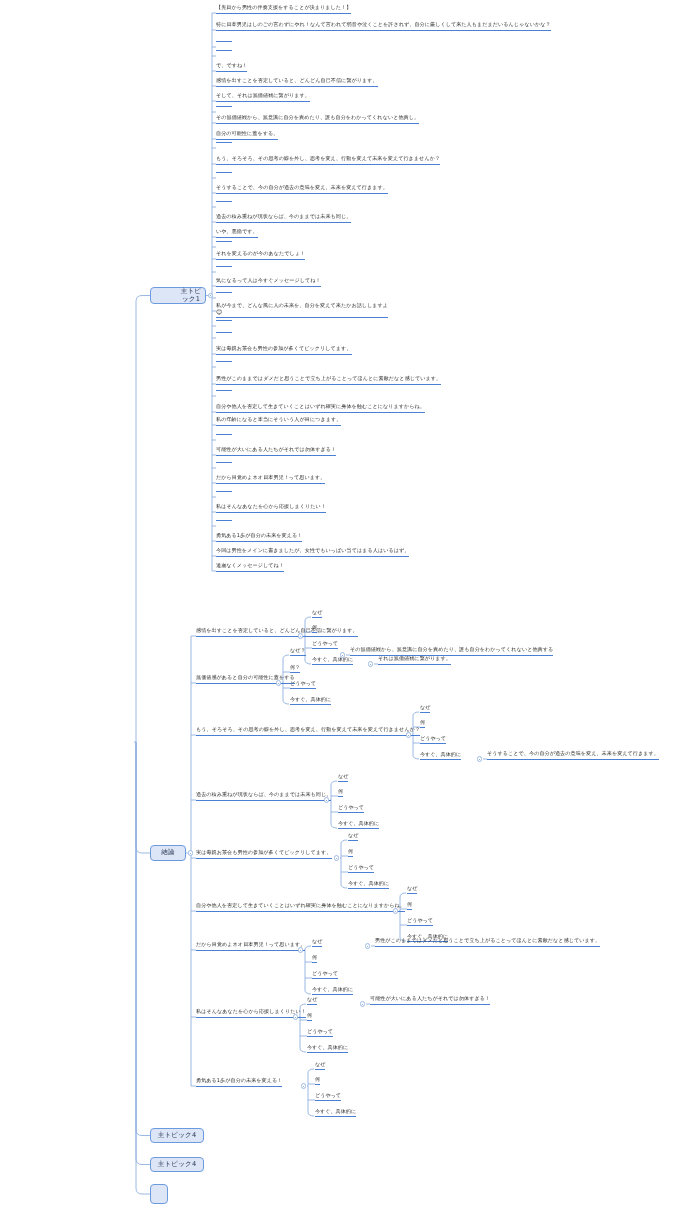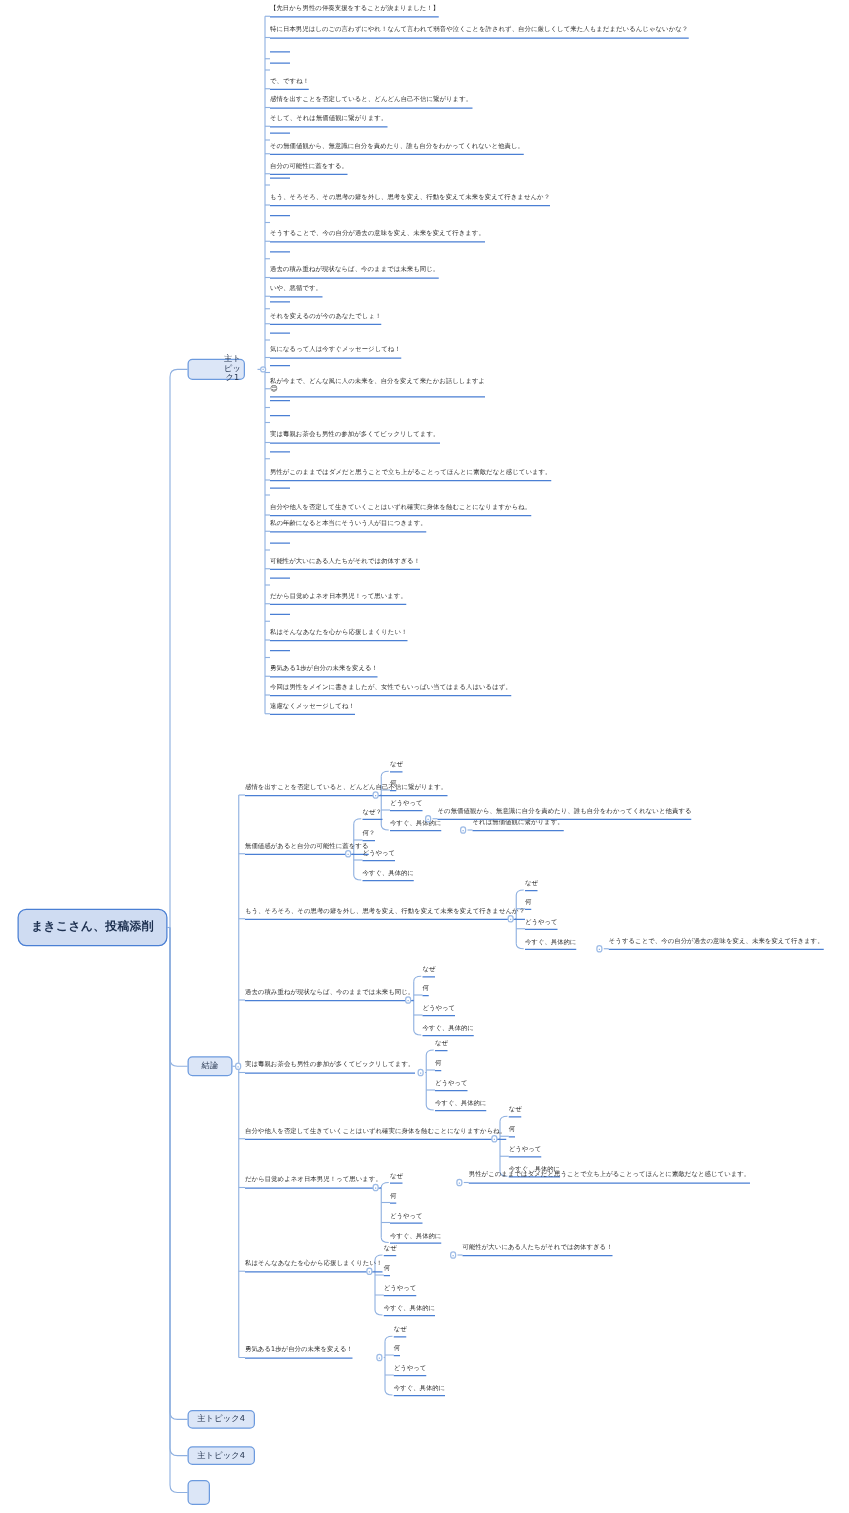--- a/index.html
+++ b/index.html
@@ -229,22 +229,21 @@
       <path d="M191,1086 L196,1086" fill="none" stroke="#8fb0e0" stroke-width="0.9"></path>
       <path d="M308,1086 L307,1086" fill="none" stroke="#8fb0e0" stroke-width="0.9"></path>
       <path d="M308,1073 Q308,1069 314,1069" fill="none" stroke="#8fb0e0" stroke-width="0.9"></path>
       <path d="M308,1073 L308,1112" fill="none" stroke="#8fb0e0" stroke-width="0.9"></path>
       <path d="M308,1112 Q308,1116 314,1116" fill="none" stroke="#8fb0e0" stroke-width="0.9"></path>
       <path d="M308,1086 L308,1086" fill="none" stroke="#8fb0e0" stroke-width="0.9"></path>
       <path d="M308,1084 L315,1084" fill="none" stroke="#8fb0e0" stroke-width="0.9"></path>
       <path d="M308,1100 L315,1100" fill="none" stroke="#8fb0e0" stroke-width="0.9"></path>
       <path d="M191,636 L191,1086" fill="none" stroke="#8fb0e0" stroke-width="0.9"></path>
     </svg>
-<div class="root-node" style="left: 14px; top: 727px; width: 120px; height: 30px;">まきこさん、投稿添削</div>
-    <div class="topic-node" style="left: 150px; top: 287px; width: 46px; height: 17px; padding-left: 28px;">主トピック1</div>
+    <div class="topic-node" style="left: 150px; top: 287px; width: 56px; height: 17px; padding-left: 28px;">主トピック1</div>
     <div class="topic-node" style="left: 150px; top: 845px; width: 36px; height: 16px;">結論</div>
     <div class="topic-node" style="left: 150px; top: 1128px; width: 54px; height: 15px;">主トピック4</div>
     <div class="topic-node" style="left: 150px; top: 1157px; width: 54px; height: 15px;">主トピック4</div>
     <div class="topic-node empty" style="left: 150px; top: 1184px; width: 18px; height: 20px;"></div>
     <div class="toggle" style="left: 207.6px; top: 292.8px;"></div>
     <div class="leaf" style="left: 216px; top: 5px; min-width: 0px;">【先日から男性の伴奏支援をすることが決まりました！】</div>
     <div class="leaf" style="left: 216px; top: 22px; min-width: 0px;">特に日本男児はしのごの言わずにやれ！なんて言われて弱音や泣くことを許されず、自分に厳しくして来た人もまだまだいるんじゃないかな？</div>
     <div class="leaf blank" style="left: 216px; top: 39px; min-width: 16px;"></div>
     <div class="leaf blank" style="left: 216px; top: 48px; min-width: 16px;"></div>
     <div class="leaf" style="left: 216px; top: 63px; min-width: 0px;">で、ですね！</div>

